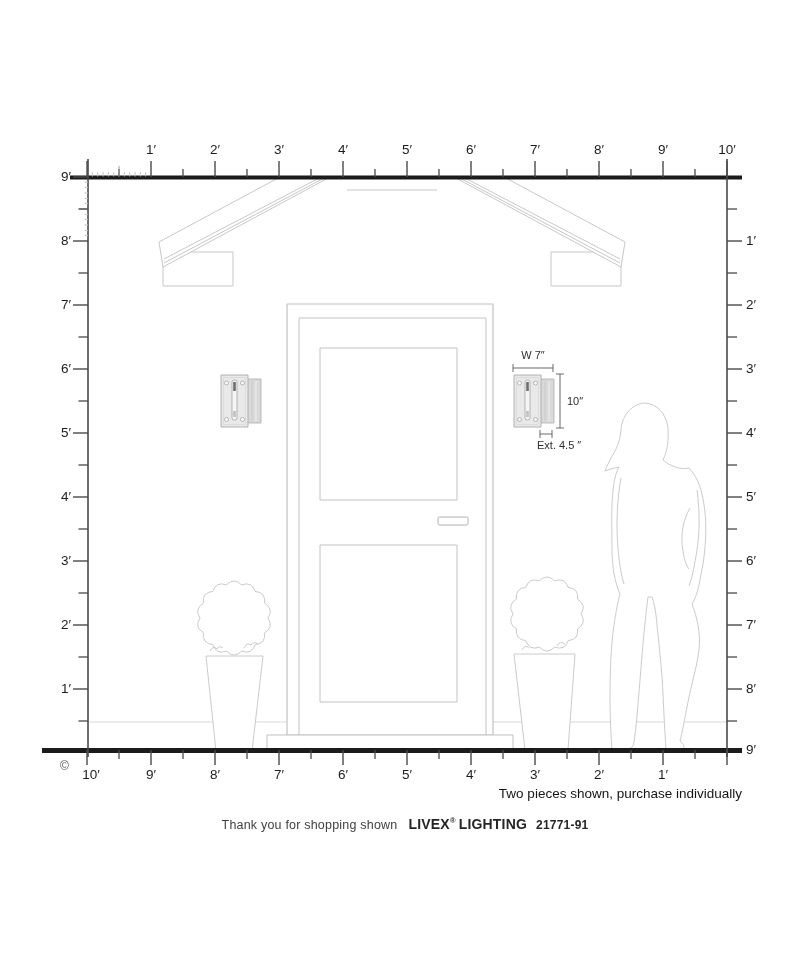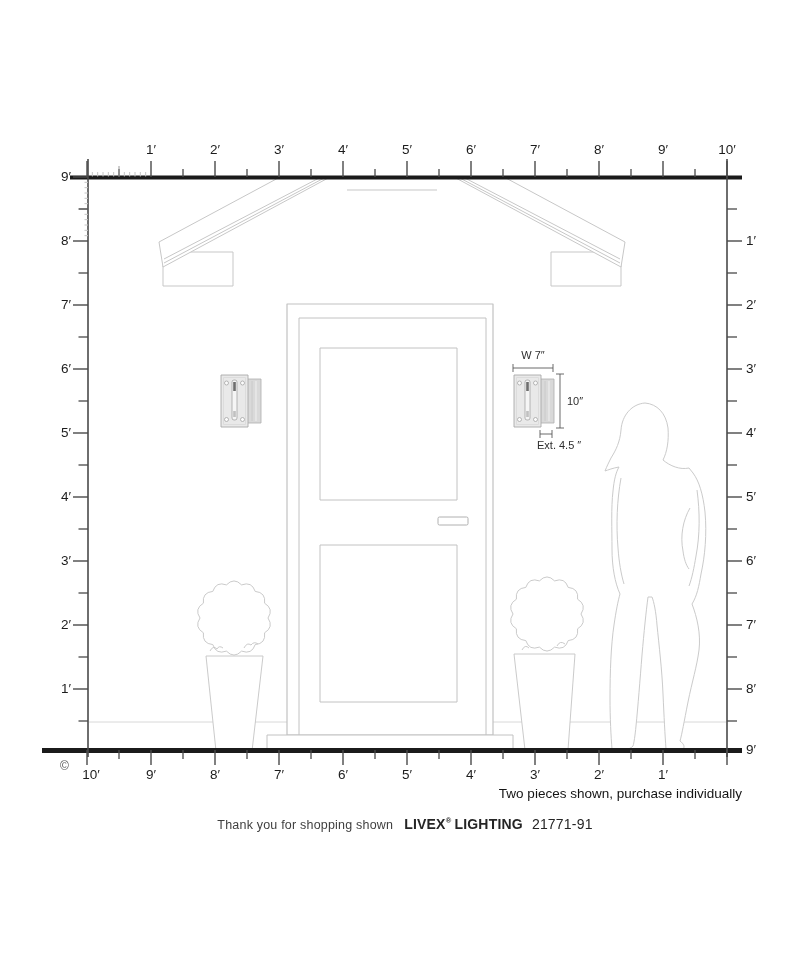--- a/index.html
+++ b/index.html
@@ -21,21 +21,21 @@
   .copyright{font-size:12px;fill:#555555;}
   .footer{
     position:absolute;left:0;top:816px;width:810px;
     text-align:center;
     color:#3f3f3f;font-size:12.5px;
     letter-spacing:.2px;
   }
   .footer .brand{font-weight:bold;font-size:14px;color:#252525;margin-left:11px;}
   .footer .brand sup{font-size:7.5px;vertical-align:super;}
   .footer .brand .b2{margin-left:3px;}
-  .footer .model{font-weight:normal;font-size:14px;color:#252525;margin-left:9px;}
+  .footer .model{font-weight:bold;font-size:12px;color:#252525;margin-left:9px;}
 </style>
 </head>
 <body>
 
 <div class="canvas">
 
 <svg width="800" height="977" viewBox="0 0 800 977">
 
   <g stroke-linejoin="round">
 

